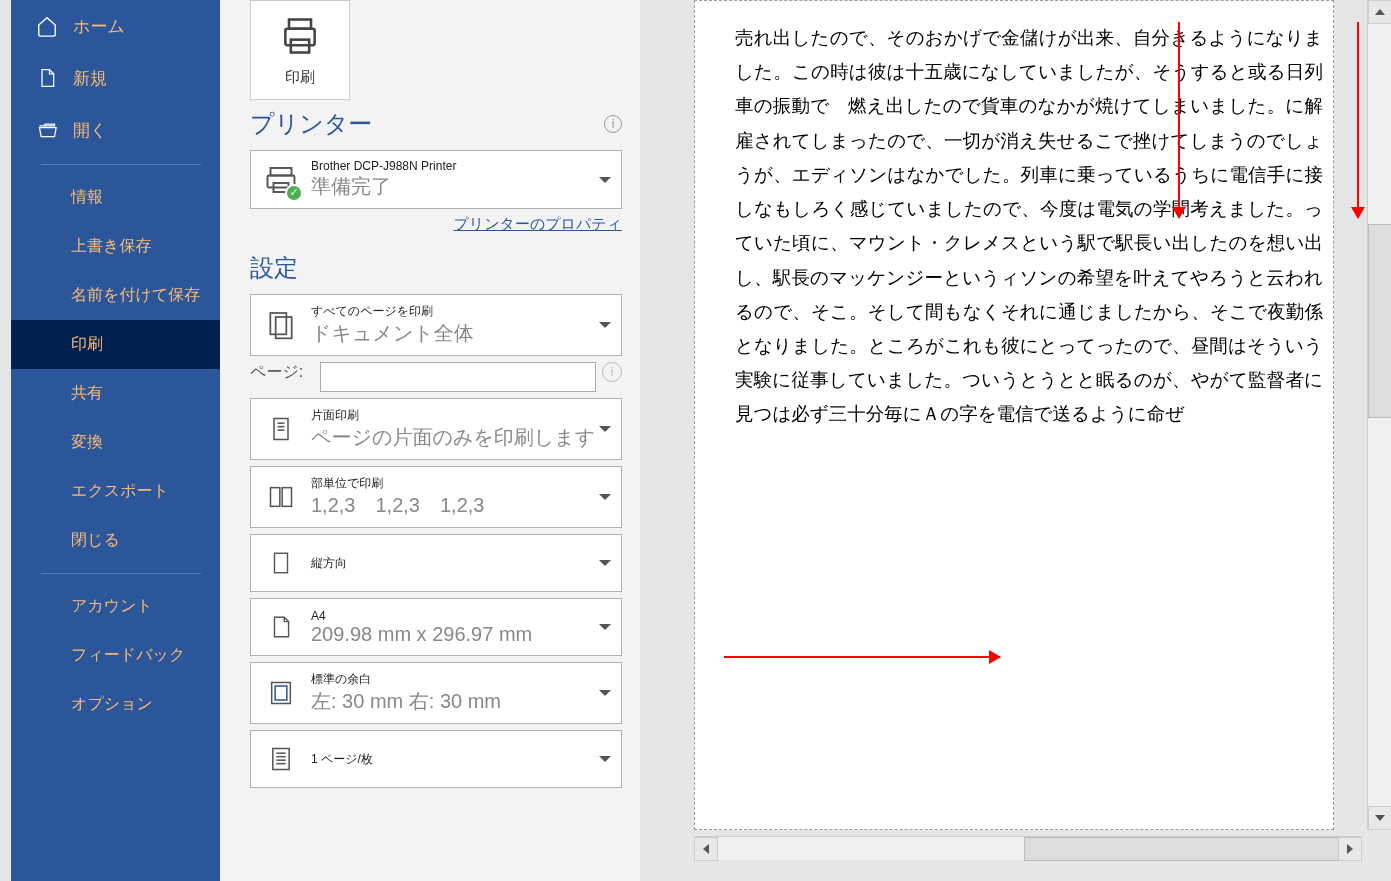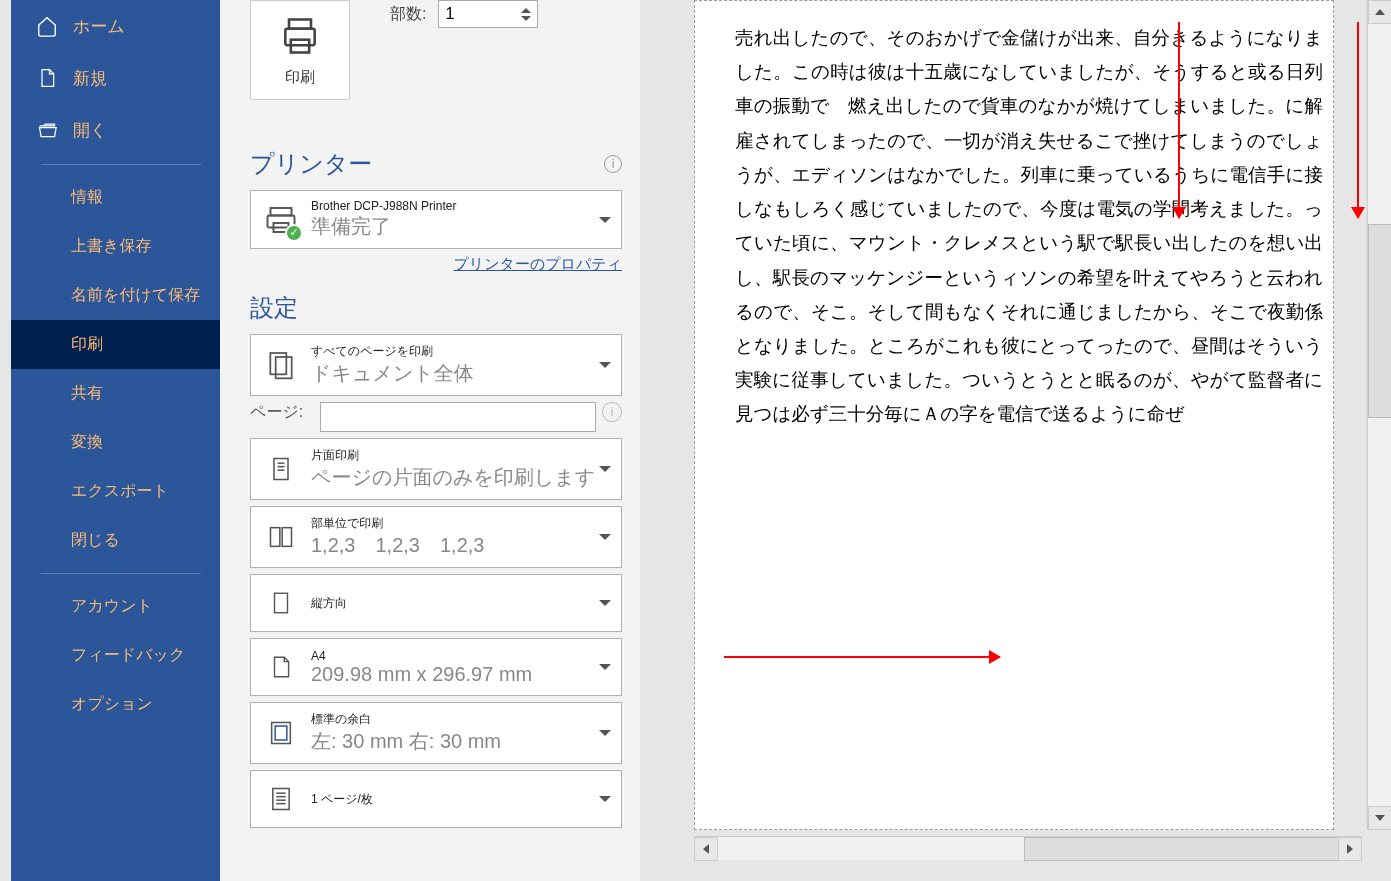--- a/index.html
+++ b/index.html
@@ -399,30 +399,20 @@
   <div class="print-button">
     <span>
       <svg viewBox="0 0 24 24" width="44" height="44" fill="none" stroke="#444" stroke-width="1.4">
           <rect x="6" y="3" width="12" height="5"></rect>
           <rect x="4" y="8" width="16" height="9" rx="1"></rect>
           <rect x="7" y="14" width="10" height="7"></rect>
         </svg>
     </span>
     <span class="print-button-label">印刷</span>
   </div>
-  <div class="copies-row">
-    <span class="copies-label">部数:</span>
-    <div class="copies-input">
-      <span>1</span>
-      <div class="spinner">
-        <div class="up"></div>
-        <div class="down"></div>
-      </div>
-    </div>
-  </div>
   <div style="height:90px"></div>
 
   <div class="section-heading">
     <span>プリンター</span>
     <span class="info-icon">i</span>
   </div>
   <div class="dropdown">
     <div class="dd-icon" style="position:relative">
       <svg viewBox="0 0 24 24" width="36" height="36" fill="none" stroke="#555" stroke-width="1.3">
           <rect x="5" y="4" width="14" height="5"></rect>

